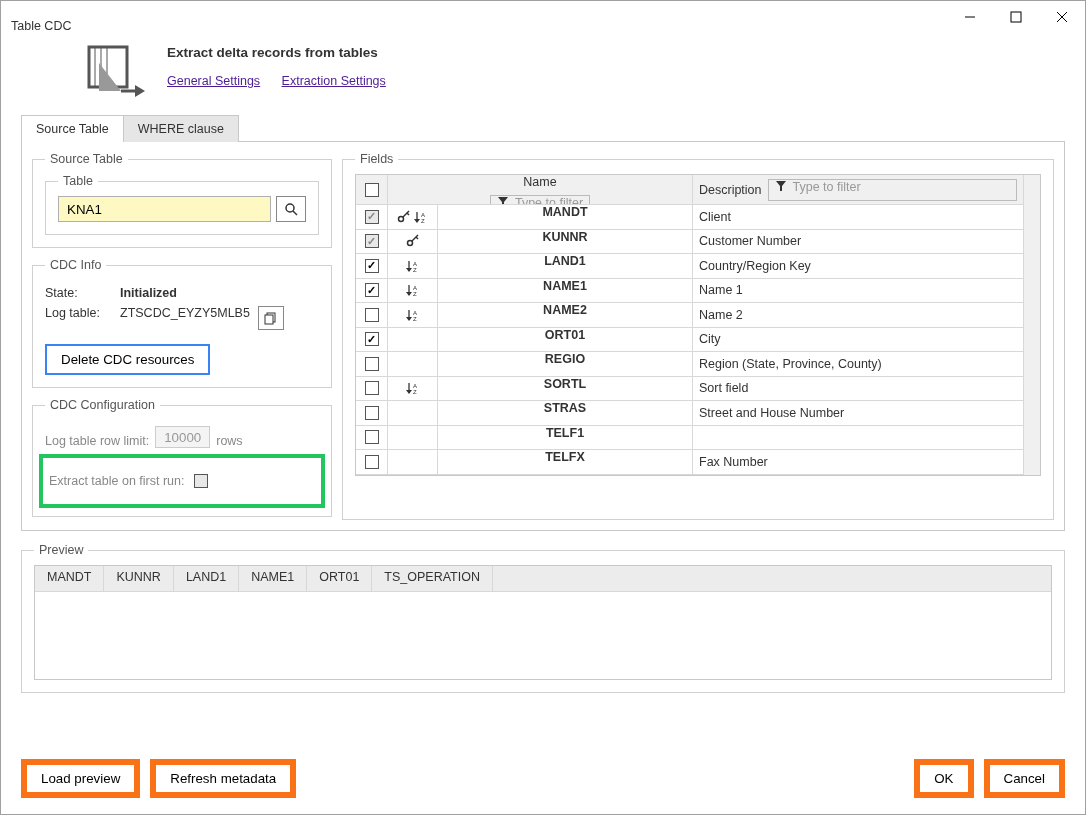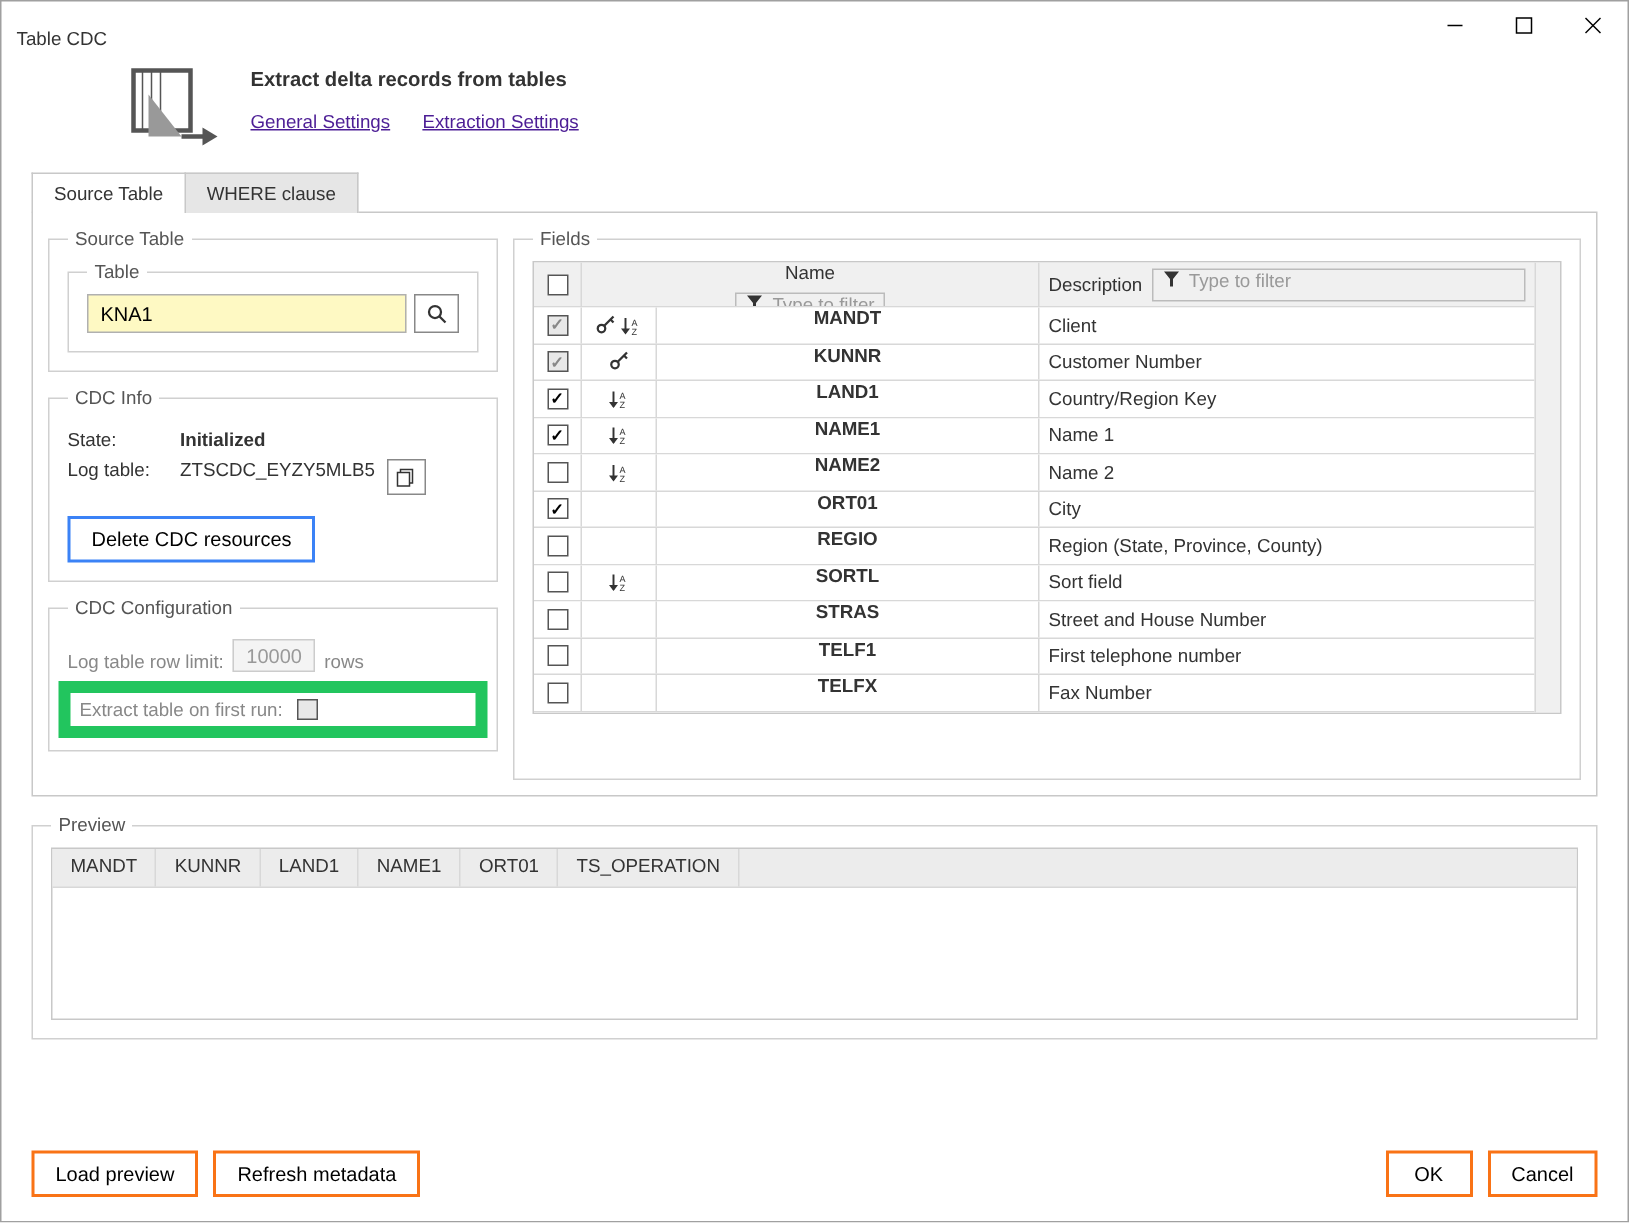--- a/index.html
+++ b/index.html
@@ -21,21 +21,21 @@
   legend { padding: 0 5px; color: #555; }
   .left-col { width: 300px; display: flex; flex-direction: column; gap: 10px; }
   .table-row { display: flex; gap: 5px; }
   .table-input { flex: 1; height: 26px; border: 1px solid #b0b0b0; padding: 0 8px; background: #fef9c3; }
   .icon-btn { width: 30px; height: 26px; border: 1px solid #888; background: #fff; display: flex; align-items: center; justify-content: center; cursor: pointer; }
   .cdc-info-row { display: flex; margin: 6px 0; }
   .cdc-info-row .lab { width: 75px; }
   .delete-btn { border: 2px solid #3b82f6; background: #fff; padding: 6px 14px; cursor: pointer; margin-top: 8px; }
   .cfg-row { display: flex; align-items: flex-end; margin: 6px 0; color: #888; }
   .cfg-row input[type="text"] { width: 55px; height: 22px; border: 1px solid #ccc; background: #f4f4f4; text-align: center; margin: 0 6px; color: #999; }
-  .highlight { border: 8px solid #22c55e; margin: 4px -6px -4px -6px; padding: 4px 6px; }
+  .highlight { border: 4px solid #22c55e; margin: 4px -6px -4px -6px; padding: 16px 6px; }
   .fields-box { flex: 1; display: flex; flex-direction: column; }
   .grid { border: 1px solid #c8c8c8; overflow: hidden; }
   .ghead, .grow { display: flex; border-bottom: 1px solid #d8d8d8; align-items: center; }
   .ghead { background: #f0f0f0; height: 30px; }
   .grow { height: 24.5px; background: #fff; }
   .ghead.row0 { border-top: none; }
   .gc { border-right: 1px solid #d8d8d8; height: 100%; display: flex; align-items: center; padding: 0 6px; overflow: hidden; }
   .gc.ck { width: 32px; justify-content: center; padding: 0; }
   .gc.ic { width: 50px; justify-content: center; padding: 0; gap: 2px; }
   .gc.nm { width: 255px; flex-direction: column; }
@@ -49,21 +49,21 @@
   .chk { width: 14px; height: 14px; border: 1px solid #555; background: #fff; display: inline-flex; align-items: center; justify-content: center; font-size: 11px; }
   .chk.on::after { content: "✓"; color: #000; font-weight: bold; }
   .chk.dis { background: #e8e8e8; color: #888; }
   .chk.dis.on::after { color: #888; }
   .preview-box { margin: 0 20px 10px 20px; }
   .preview-box legend { color: #555; }
   .preview-grid { border: 1px solid #c8c8c8; height: 115px; }
   .phead { display: flex; background: #ececec; border-bottom: 1px solid #d8d8d8; height: 26px; }
   .pcell { border-right: 1px solid #d8d8d8; padding: 4px 12px; }
   .footer-btns { display: flex; padding: 0 20px 16px 20px; gap: 10px; margin-top: auto;}
-  .btn { border: 2px solid #f97316; background: #fff; padding: 6px 14px; cursor: pointer; min-width: 58px; text-align: center; }
+  .btn { border: 6px solid #f97316; background: #fff; padding: 6px 14px; cursor: pointer; min-width: 58px; text-align: right; }
   .footer-spacer { flex: 1; }
   svg { display: block; }
 </style>
 </head>
 <body>
 
 <div class="window">
   <div class="titlebar">
     <span class="titlebar-text">Table CDC</span>
     <div class="titlebar-btns">
@@ -312,21 +312,20 @@
                   <div class="gc ic"></div>
                   <div class="gc nm bold">STRAS</div>
                   <div class="gc ds">Street and House Number</div>
                 </div>
                 <div class="grow">
                   <div class="gc ck">
                     <span class="chk"></span>
                   </div>
                   <div class="gc ic"></div>
                   <div class="gc nm bold">TELF1</div>
-                  <div class="gc ds">First telephone number</div>
                 </div>
                 <div class="grow">
                   <div class="gc ck">
                     <span class="chk"></span>
                   </div>
                   <div class="gc ic"></div>
                   <div class="gc nm bold">TELFX</div>
                   <div class="gc ds">Fax Number</div>
                 </div>
               </div>

